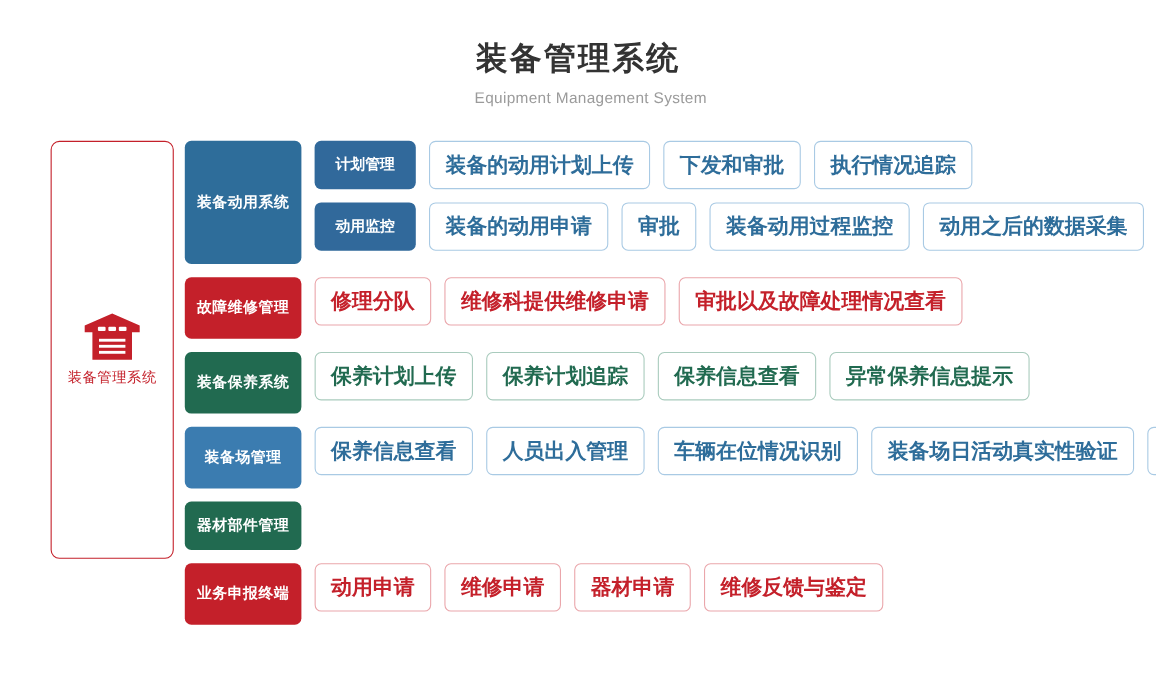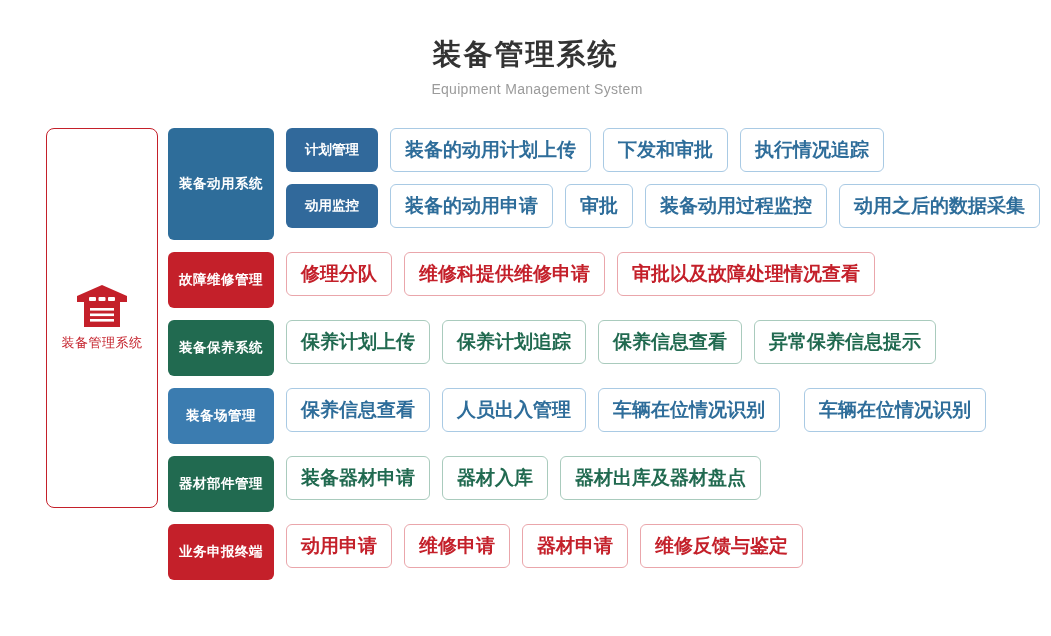--- a/index.html
+++ b/index.html
@@ -248,37 +248,29 @@
         <div class="cat theme-blue-lite">装备场管理</div>
         <div class="gap"></div>
         <div class="stack">
           <div class="stack-line">
             <div class="leaf leaf-blue">保养信息查看</div>
             <div class="gap"></div>
             <div class="leaf leaf-blue">人员出入管理</div>
             <div class="gap"></div>
             <div class="leaf leaf-blue">车辆在位情况识别</div>
             <div class="gap"></div>
+            <div class="leaf leaf-blue">装备场日活动真实性验证</div>
             <div class="gap"></div>
             <div class="leaf leaf-blue">车辆在位情况识别</div>
           </div>
         </div>
       </div>
       <div class="row">
         <div class="cat theme-green">器材部件管理</div>
         <div class="gap"></div>
-        <div class="stack">
-          <div class="stack-line">
-            <div class="leaf leaf-green">装备器材申请</div>
-            <div class="gap"></div>
-            <div class="leaf leaf-green">器材入库</div>
-            <div class="gap"></div>
-            <div class="leaf leaf-green">器材出库及器材盘点</div>
-          </div>
-        </div>
       </div>
       <div class="row">
         <div class="cat theme-red">业务申报终端</div>
         <div class="gap"></div>
         <div class="stack">
           <div class="stack-line">
             <div class="leaf leaf-red">动用申请</div>
             <div class="gap"></div>
             <div class="leaf leaf-red">维修申请</div>
             <div class="gap"></div>

